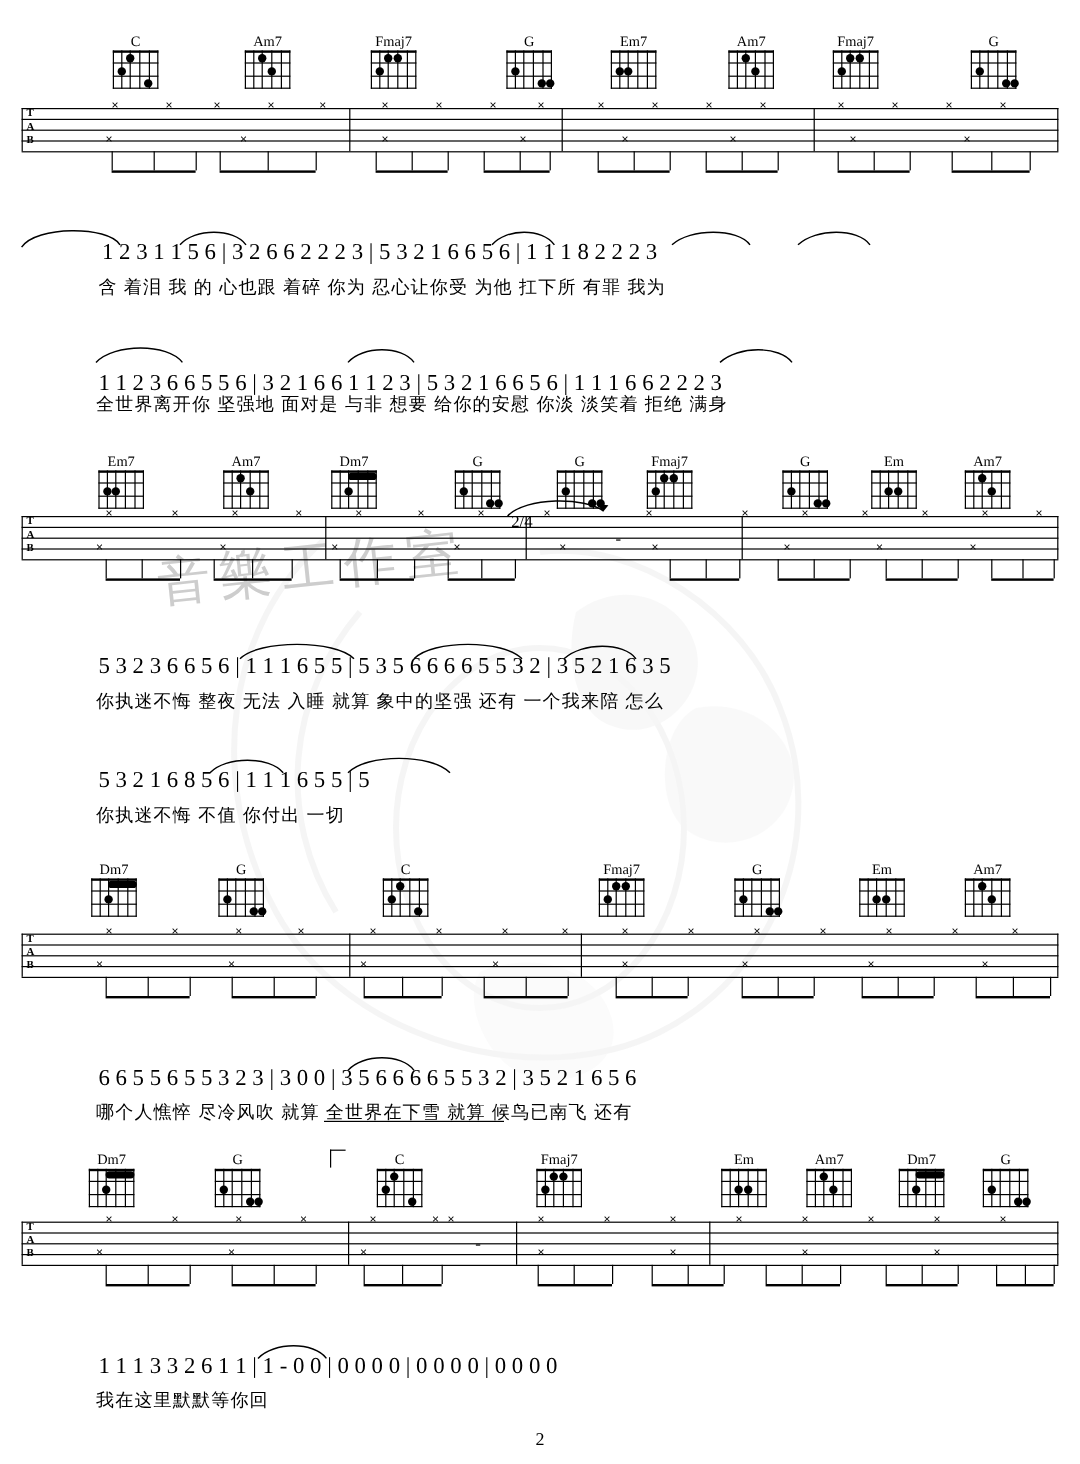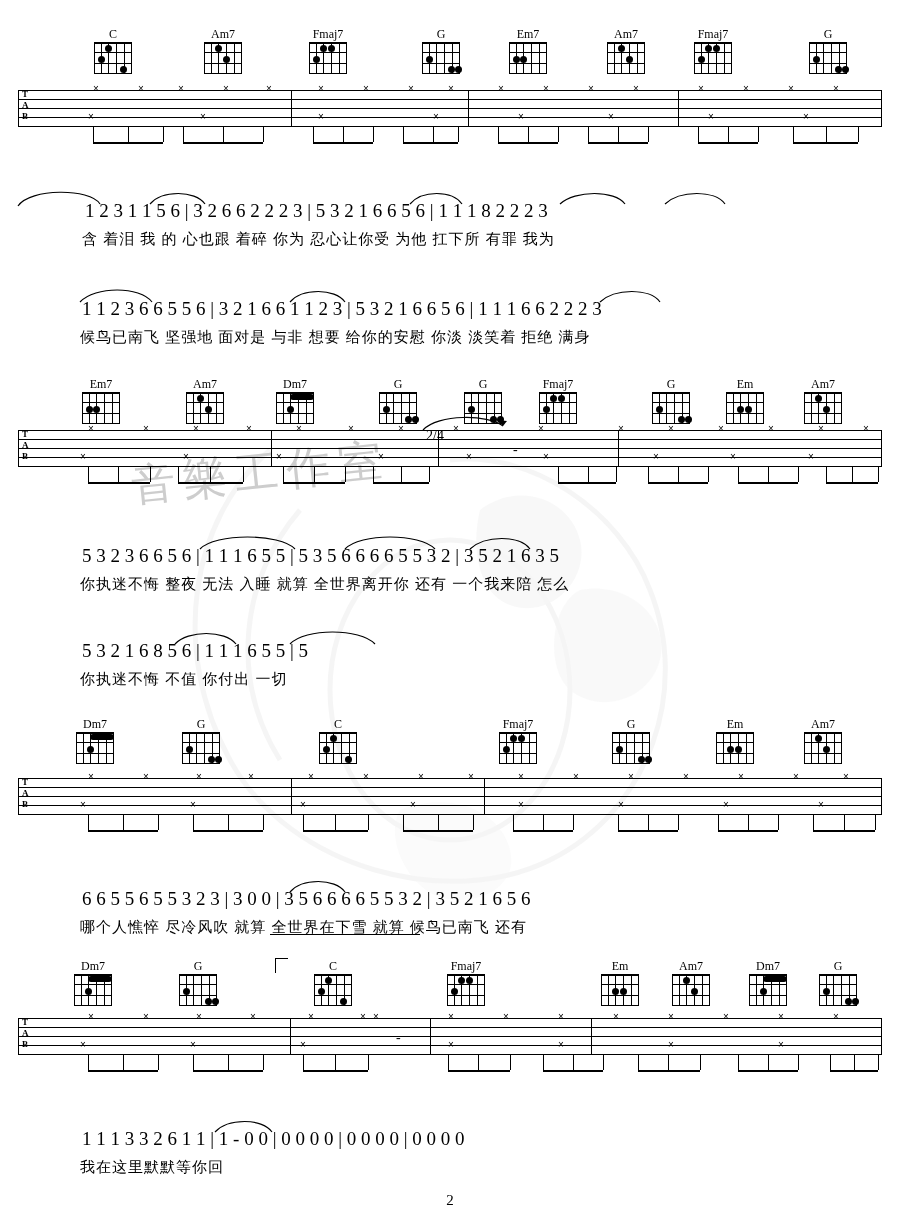--- a/index.html
+++ b/index.html
@@ -315,22 +315,22 @@
     <div class="notes" style="left:85px;">1  2 3 1 1  5 6 | 3 2 6  6 2 2  2 3 | 5 3 2 1 6 6   5 6 | 1 1 1  8 2 2   2 3</div>
     <div class="lyr" style="left:82px;top:30px;">含 着泪 我 的  心也跟 着碎  你为 忍心让你受  为他 扛下所 有罪  我为</div>
   </div>
 
   <div class="nrow" style="top:298px;">
     <svg style="position:absolute;left:0;top:-14px;width:900px;height:26px;">
       <path d="M80,18 C95,2 140,2 152,18" fill="none" stroke="#000" stroke-width="1.2"></path>
       <path d="M290,18 C302,4 335,4 345,18" fill="none" stroke="#000" stroke-width="1.2"></path>
       <path d="M600,18 C615,4 650,4 660,18" fill="none" stroke="#000" stroke-width="1.2"></path>
     </svg>
-    <div class="notes" style="left:82px;">1 1 2 3 6 6   5 5 6  | 3 2 1 6 6 1 1   2 3 | 5 3 2 1 6 6   5 6 | 1 1 1 6 6 2 2   2 3</div>
-    <div class="lyr" style="left:80px;top:30px;">候鸟已南飞  坚强地 面对是 与非  想要 给你的安慰  你淡 淡笑着 拒绝  满身</div>
+    <div class="notes" style="left:82px;margin-top:11px;">1 1 2 3 6 6   5 5 6  | 3 2 1 6 6 1 1   2 3 | 5 3 2 1 6 6   5 6 | 1 1 1 6 6 2 2   2 3</div>
+    <div class="lyr" style="left:80px;top:30px;">全世界离开你  坚强地 面对是 与非  想要 给你的安慰  你淡 淡笑着 拒绝  满身</div>
   </div>
 
   <div class="chord" style="left:78px;top:378px;">
     <div class="cname">Em7</div>
     <div class="grid">
       <div class="nut"></div>
       <div class="vline" style="left:0;"></div>
         <div class="vline" style="left:7px;"></div>
       <div class="vline" style="left:14px;"></div>
         <div class="vline" style="left:22px;"></div>
@@ -564,21 +564,21 @@
     <div class="stem" style="left:860px;top:36px;height:16px;"></div>
   </div>
 
   <div class="nrow" style="top:545px;">
     <svg style="position:absolute;left:0;top:-14px;width:900px;height:26px;">
       <path d="M200,18 C215,2 280,2 295,18" fill="none" stroke="#000" stroke-width="1.2"></path>
       <path d="M345,18 C360,2 420,2 435,18" fill="none" stroke="#000" stroke-width="1.2"></path>
       <path d="M470,18 C485,4 520,4 530,18" fill="none" stroke="#000" stroke-width="1.2"></path>
     </svg>
     <div class="notes" style="left:82px;">5 3 2 3 6 6   5 6 | 1 1  1 6 5 5  |  5 3 5  6 6 6 6 5 5  3 2 | 3 5 2 1 6  3 5</div>
-    <div class="lyr" style="left:80px;top:30px;">你执迷不悔 整夜 无法  入睡      就算 全世界离开你 还有 一个我来陪 怎么</div>
+    <div class="lyr" style="left:80px;top:30px;">你执迷不悔 整夜 无法  入睡      就算 象中的坚强 还有 一个我来陪 怎么</div>
   </div>
 
   <div class="nrow" style="top:640px;">
     <svg style="position:absolute;left:0;top:-14px;width:900px;height:26px;">
       <path d="M175,18 C188,4 225,4 236,18" fill="none" stroke="#000" stroke-width="1.2"></path>
       <path d="M290,18 C305,2 360,2 375,18" fill="none" stroke="#000" stroke-width="1.2"></path>
     </svg>
     <div class="notes" style="left:82px;">5 3 2 1 6 8   5 6 | 1 1 1 6 5 5  |  5</div>
     <div class="lyr" style="left:80px;top:30px;">你执迷不悔  不值 你付出  一切</div>
   </div>

